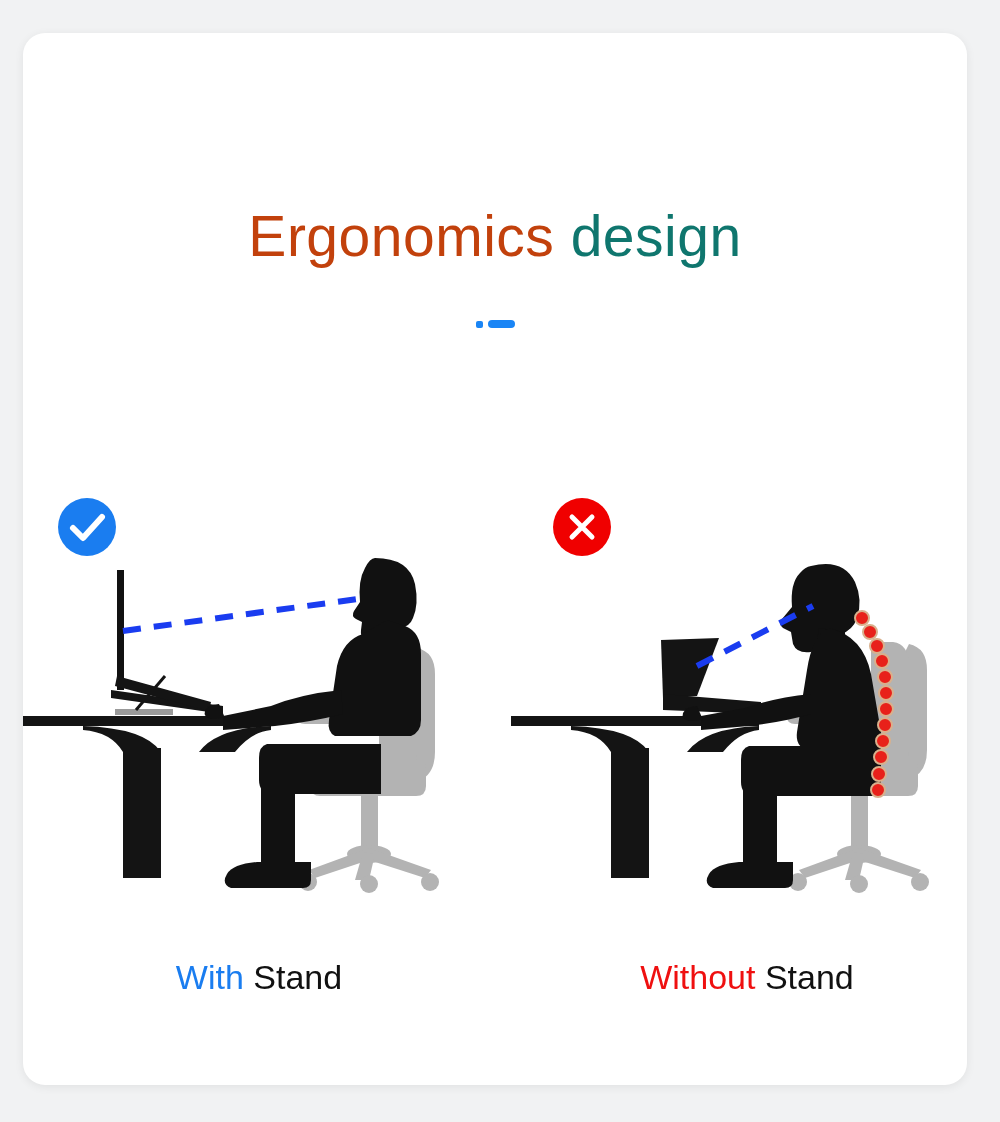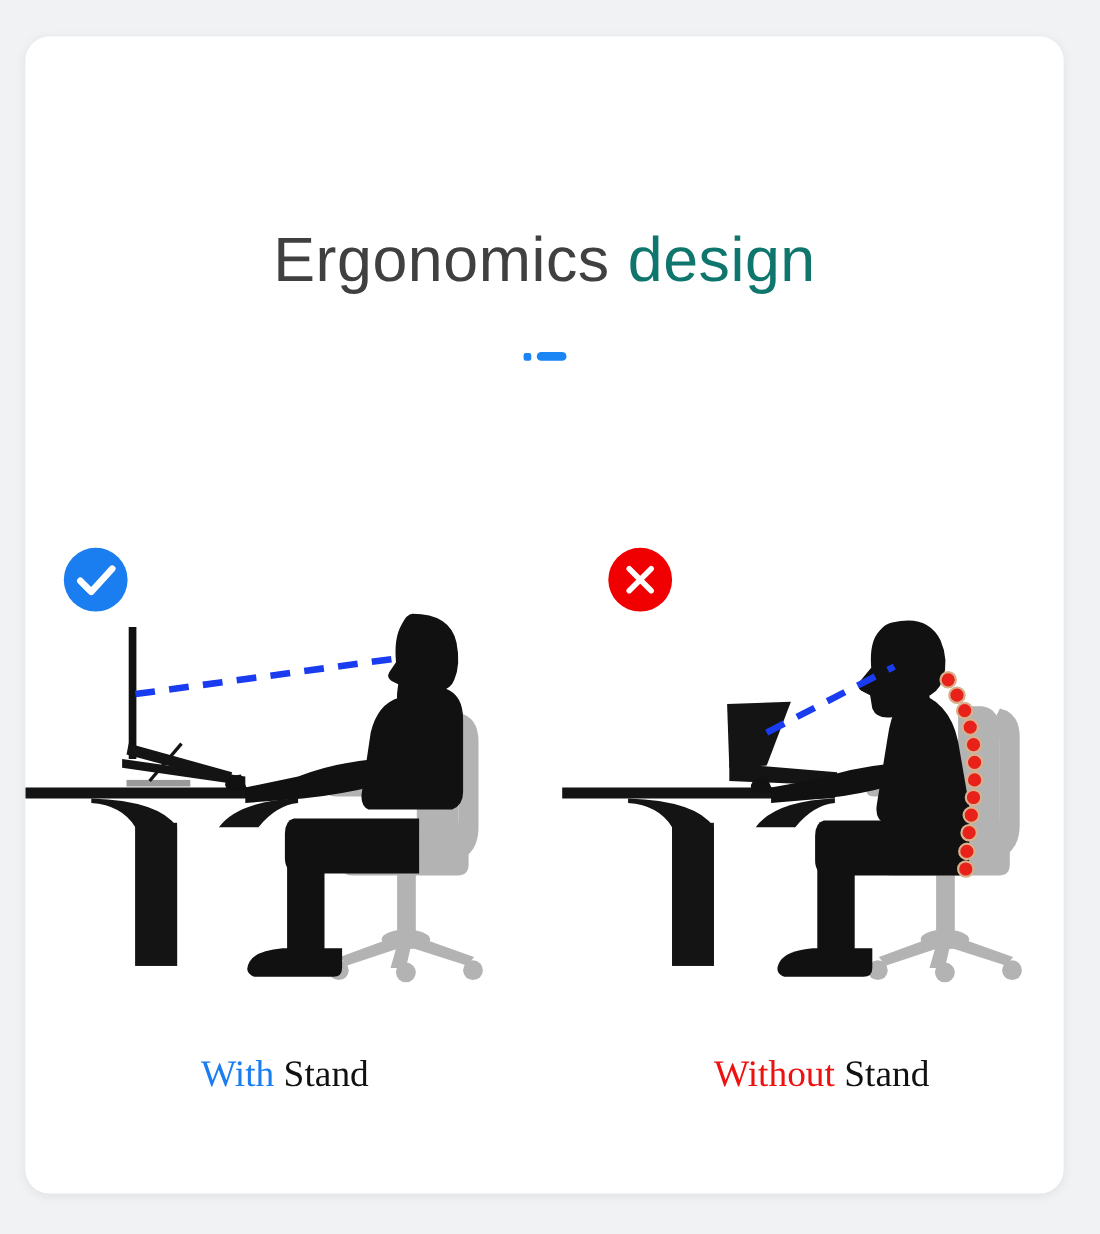--- a/index.html
+++ b/index.html
@@ -29,21 +29,21 @@
     position: absolute;
     left: 0;
     top: 170px;
     width: 944px;
     text-align: center;
     font-size: 57px;
     font-weight: 400;
     letter-spacing: 0.5px;
     white-space: nowrap;
   }
-  .title .t-blue { color: #404040; }
+  .title .t-blue { color: #c2410c; }
   .title .t-dark { color: #0f766e; }
   .divider {
     position: absolute;
     left: 0;
     top: 283px;
     width: 944px;
     height: 16px;
     display: flex;
     align-items: center;
     justify-content: center;
@@ -99,21 +99,20 @@
   .scene svg { display: block; width: 472px; height: 350px; }
 
   .caption {
     position: absolute;
     top: 505px;
     width: 472px;
     text-align: center;
     font-size: 34px;
     font-weight: 400;
     white-space: nowrap;
-    font-family: Liberation Serif, serif;
   }
   .c-blue  { color: #1a7df0; }
   .c-red   { color: #ef1010; }
   .c-black { color: #111111; }
 </style>
 </head>
 <body>
 
 <div id="page">
   <div class="card">

